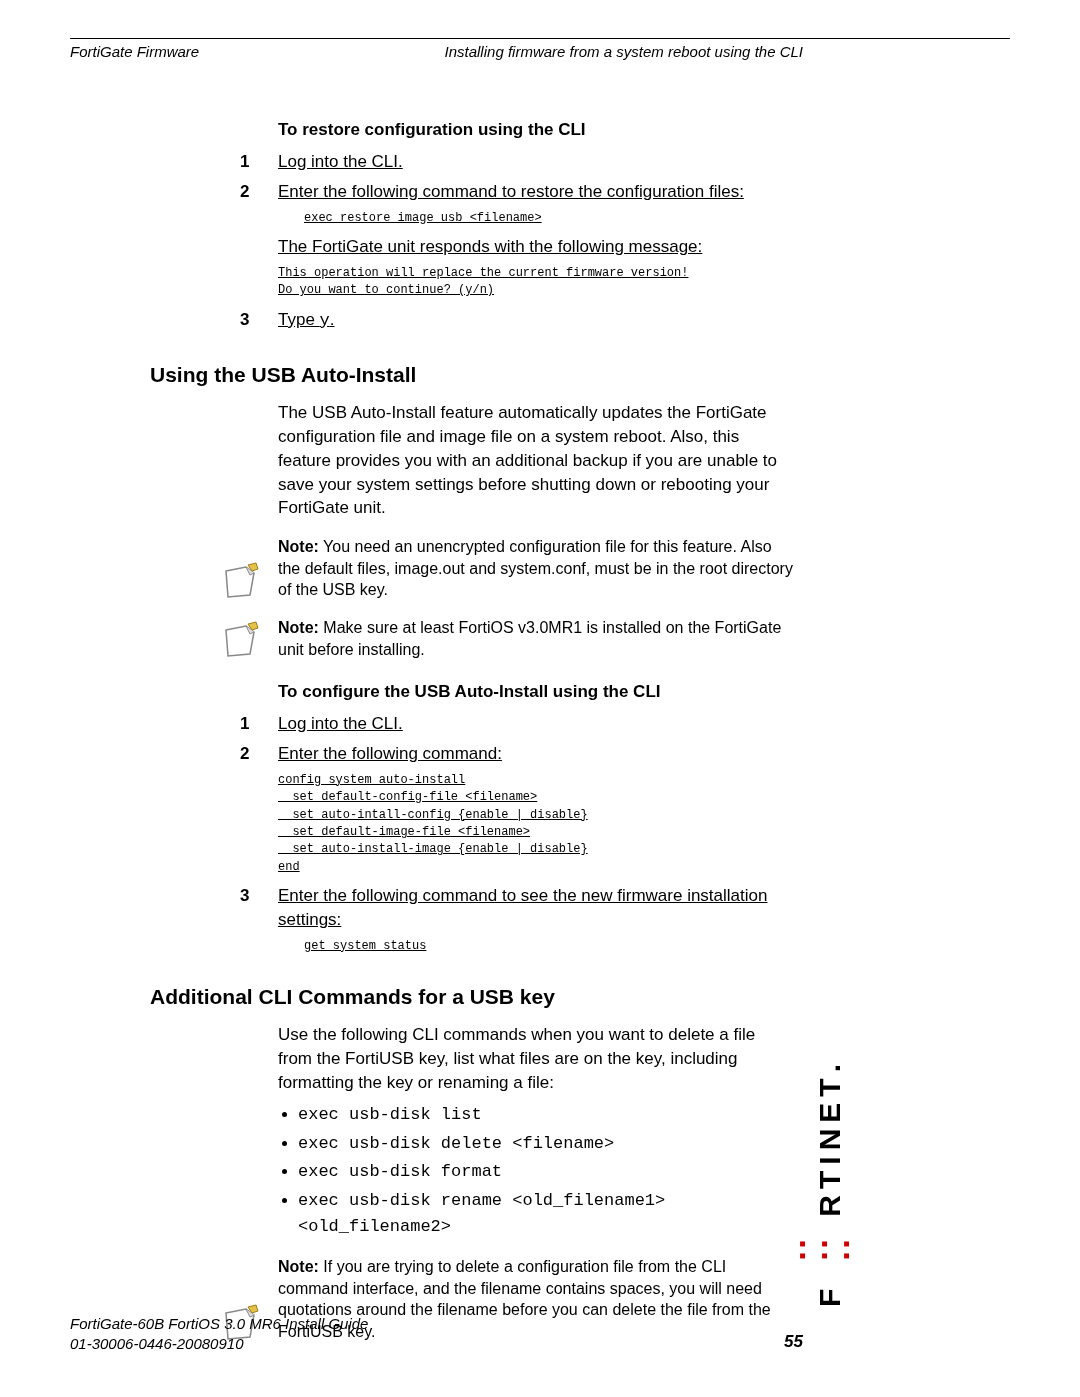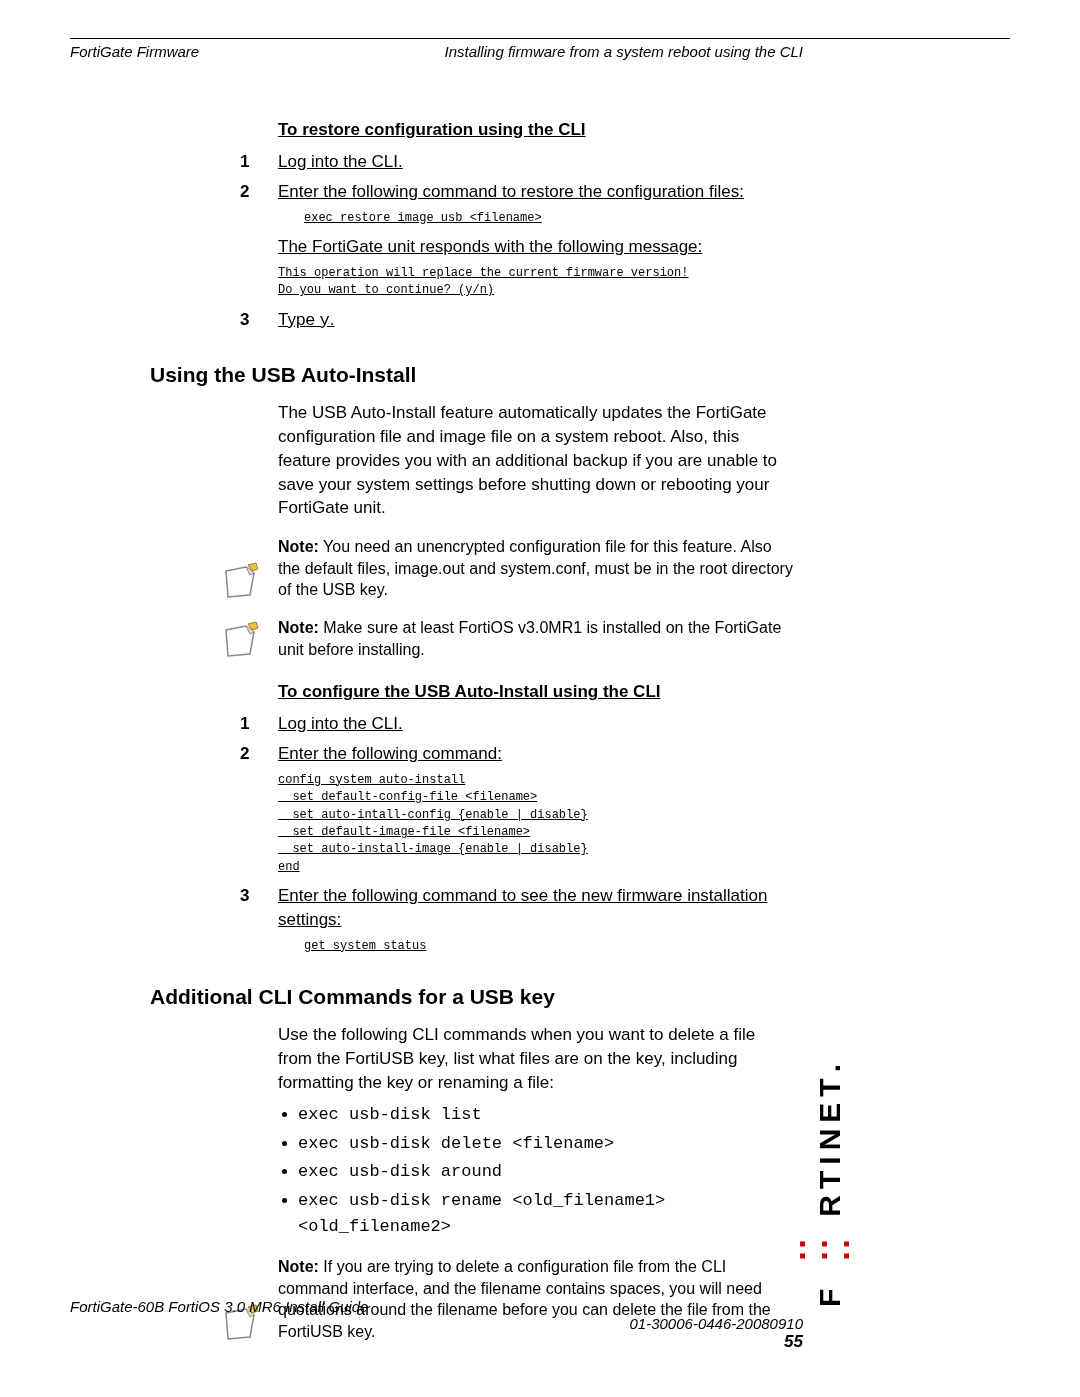--- a/index.html
+++ b/index.html
@@ -35,21 +35,20 @@
     margin-bottom: 60px;
   }
   .content {
     margin-left: 80px;
     margin-right: 10px;
   }
   .proc-title {
     font-weight: bold;
     font-size: 17px;
     margin: 10px 0 10px 128px;
-    text-decoration: underline;
   }
   ol.steps {
     list-style: none;
     padding: 0;
     margin: 0 0 20px 0;
     counter-reset: step;
     text-decoration: underline;
   }
   ol.steps > li {
     counter-increment: step;
@@ -123,21 +122,20 @@
     left: 70px;
     right: 70px;
     bottom: 45px;
     font-style: italic;
     font-size: 15px;
   }
   .footer-row {
     display: flex;
     justify-content: space-between;
     align-items: flex-end;
-    flex-direction: column;
   }
   .page-num {
     font-style: italic;
     font-weight: bold;
     font-size: 17px;
   }
   .side-logo {
     position: absolute;
     right: 26px;
     bottom: 90px;
@@ -230,21 +228,21 @@
         <div class="code-block">get system status</div>
       </li>
     </ol>
 
     <h2 class="section">Additional CLI Commands for a USB key</h2>
     <div class="para body-indent">Use the following CLI commands when you want to delete a file from the FortiUSB key, list what files are on the key, including formatting the key or renaming a file:</div>
 
     <ul class="cmd-list">
       <li>exec usb-disk list</li>
       <li>exec usb-disk delete &lt;filename&gt;</li>
-      <li>exec usb-disk around</li>
+      <li>exec usb-disk format</li>
       <li>exec usb-disk rename &lt;old_filename1&gt; &lt;old_filename2&gt;</li>
     </ul>
 
     <div class="note-row">
       <svg class="note-icon" viewBox="0 0 40 40">
         <path d="M6 10 L26 6 L34 12 L30 34 L8 36 Z" fill="#fff" stroke="#888" stroke-width="1.5"></path>
         <path d="M26 6 L30 14 L34 12" fill="#ddd" stroke="#888" stroke-width="1"></path>
         <path d="M28 4 L36 2 L38 8 L32 10 Z" fill="#e6c14a" stroke="#a07d1a" stroke-width="1"></path>
       </svg>
       <div class="note-text"><b>Note:</b><span> If you are trying to delete a configuration file from the CLI command interface, and the filename contains spaces, you will need quotations around the filename before you can delete the file from the FortiUSB key.</span></div>

